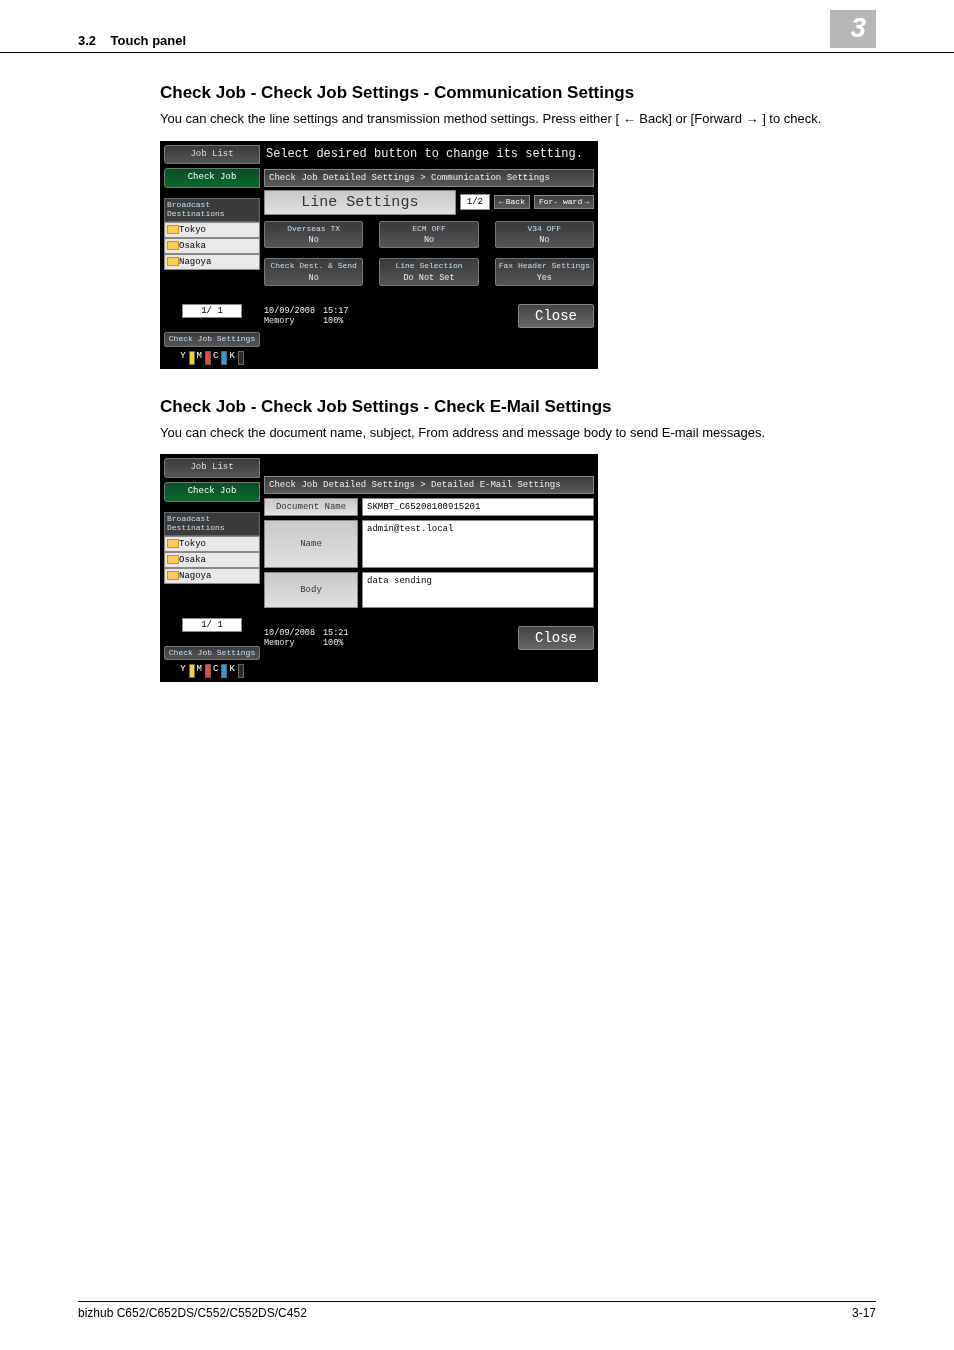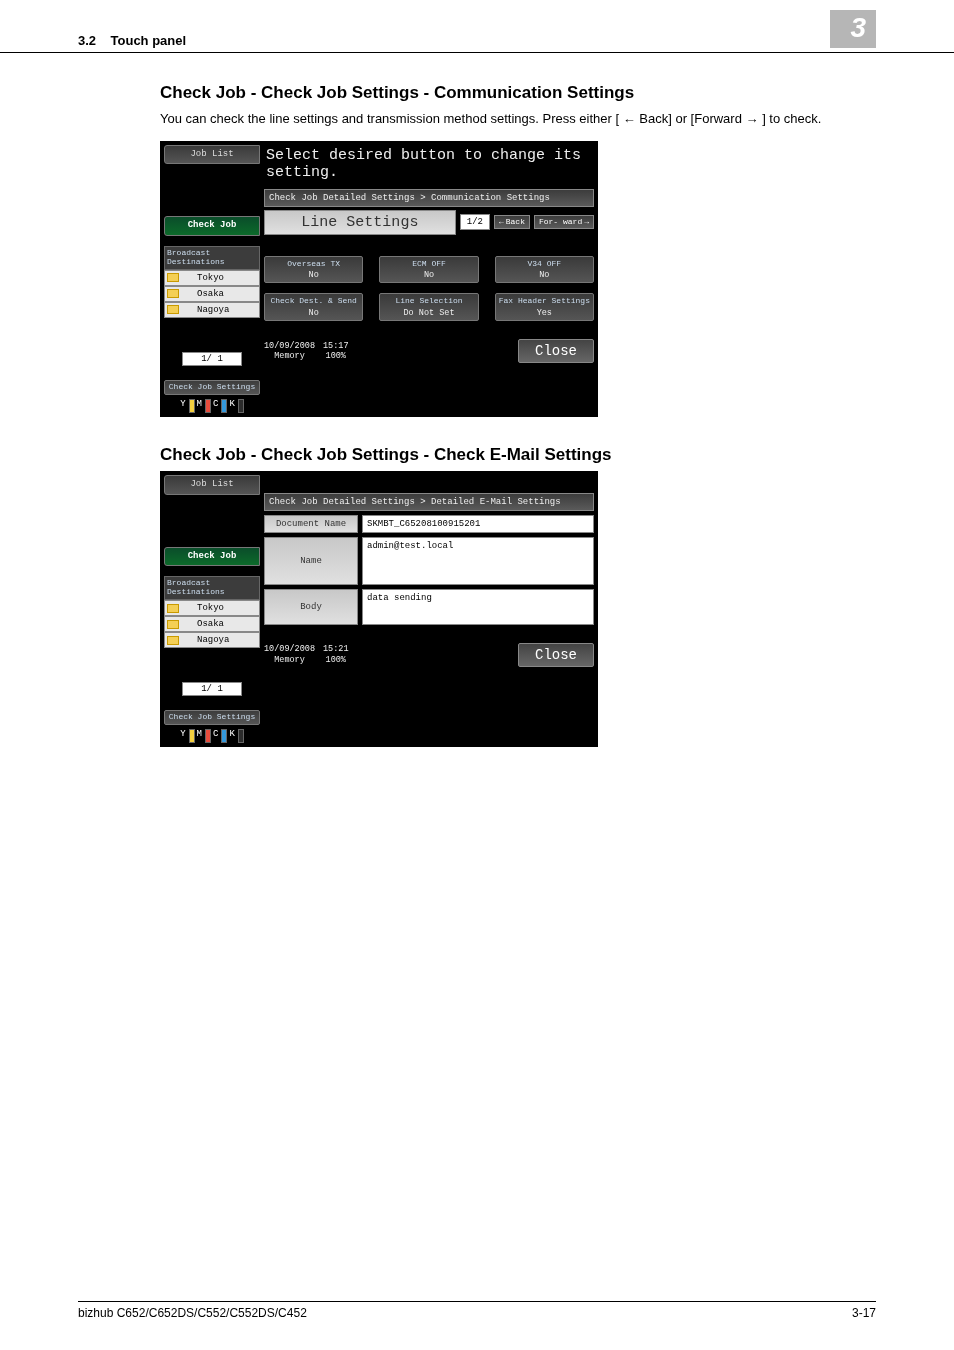--- a/index.html
+++ b/index.html
@@ -71,29 +71,28 @@
     padding: 4px 4px;
     margin-bottom: 4px;
     text-align: center;
     font-size: 9px;
     line-height: 1.1;
     color: #ddd;
   }
   .tab.active {
     background: linear-gradient(#0a4d2a,#0c6a2a);
     color: #fff;
-    font-weight: bold;
-    margin-top: 48px;
+    font-weight: normal;
   }
   .right-area {
     flex: 1;
     padding-left: 4px;
   }
   .instruction {
-    font-size: 15px;
+    font-size: 12px;
     padding: 2px 0 8px 2px;
     color: #eee;
   }
   .breadcrumb-bar {
     background: linear-gradient(#3c3c3c,#5a5a5a);
     border: 1px solid #888;
     font-size: 9px;
     padding: 3px 4px;
     color: #eee;
   }
@@ -143,21 +142,21 @@
     line-height: 1.1;
   }
   .side-item {
     background: #e8e8e8;
     color: #000;
     font-size: 9px;
     padding: 2px 2px;
     border: 1px solid #888;
     display: flex;
     align-items: center;
-    gap: 18px;
+    gap: 0;
   }
   .env-icon {
     width: 10px;
     height: 7px;
     border: 1px solid #c99a00;
     background: #f4cf55;
     position: relative;
   }
   .side-page {
     margin-top: 34px;
@@ -195,21 +194,21 @@
   }
   .toner-label {
     font-size: 9px;
     color: #fff;
     margin-right: 1px;
   }
   .grid3 {
     display: grid;
     grid-template-columns: repeat(3, 1fr);
     gap: 10px 16px;
-    margin-top: 21px;
+    margin-top: 6px;
   }
   .setting-btn {
     background: linear-gradient(#3a3a3a,#555);
     border: 1px solid #777;
     border-radius: 2px;
     text-align: center;
     font-size: 8.5px;
     padding: 2px 2px;
     line-height: 1.2;
     color: #eee;
@@ -220,21 +219,20 @@
     color: #cde;
     margin-bottom: 2px;
     white-space: nowrap;
   }
   .setting-btn .val { display:block; }
   .bottom-bar {
     display: flex;
     align-items: center;
     margin-top: 18px;
     gap: 6px;
-    text-align: center;
   }
   .ts-box {
     font-size: 8.5px;
     color: #eee;
     line-height: 1.2;
     display: grid;
     grid-template-columns: auto auto;
     column-gap: 8px;
   }
   .close-btn {
@@ -383,20 +381,21 @@
                 <span>100%</span>
             </div>
             <div class="close-btn">Close</div>
           </div>
         </div>
       </div>
     </div>
   </div>
 
   <h2 class="section-title">Check Job - Check Job Settings - Check E-Mail Settings</h2>
+  <p class="body-text">You can check the document name, subject, From address and message body to send E-mail messages.</p>
 
   <div class="panel-figure">
     <div class="panel-outer">
       <div class="topbar">
         <div class="tab-col">
           <div class="tab">Job List</div>
           <div class="tab active">Check Job</div>
           <div class="side-list">
             <div class="side-hdr">Broadcast Destinations</div>
             <div class="side-item">

